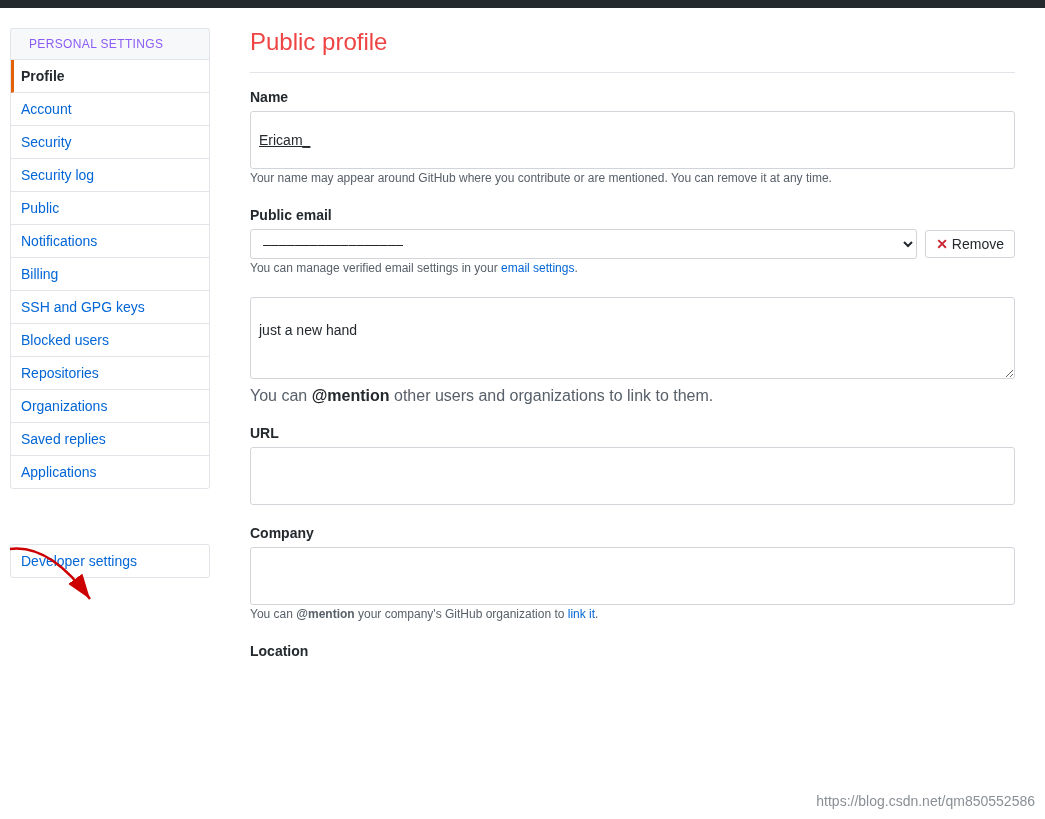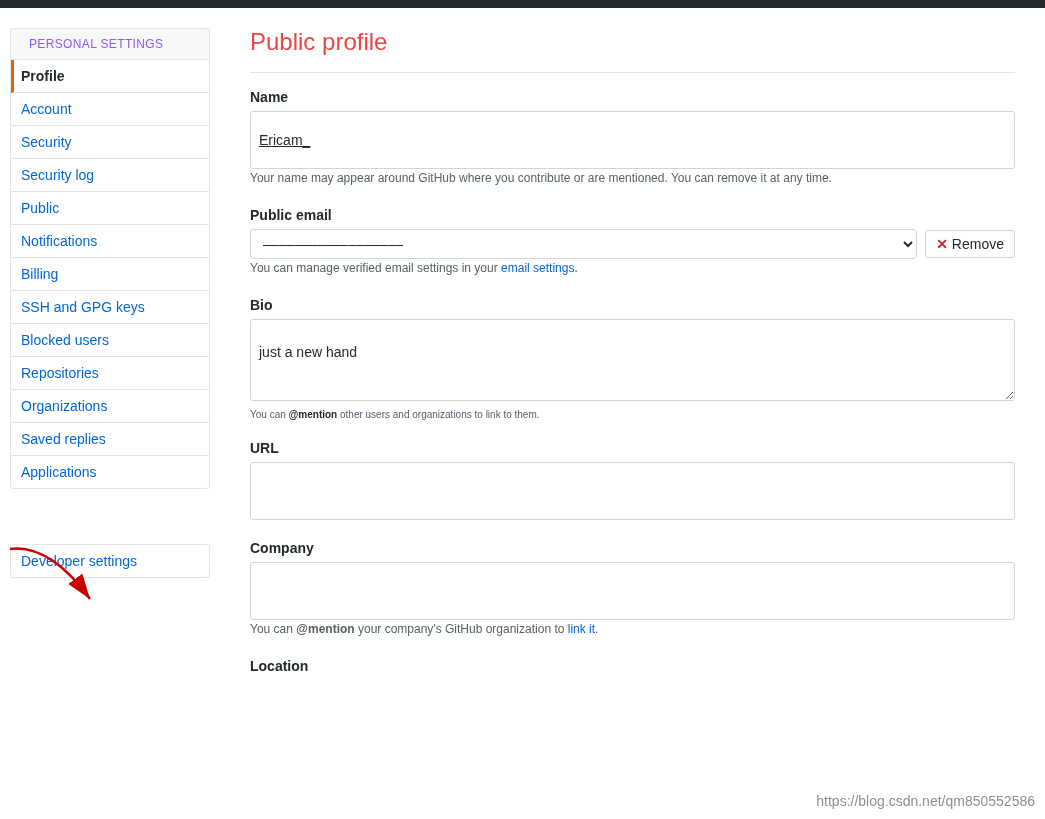--- a/index.html
+++ b/index.html
@@ -144,21 +144,21 @@
       padding: 24px 8px;
       font-size: 14px;
       border: 1px solid #d1d5da;
       border-radius: 3px;
       resize: vertical;
       min-height: 80px;
       font-family: inherit;
       color: #24292e;
     }
     .mention-hint {
-      font-size: 10px;
+      font-size: 16px;
       color: #586069;
       margin-top: 5px;
     }
     .mention-hint strong {
       font-weight: 600;
       color: #24292e;
     }
     .mention-link {
       color: #0366d6;
     }
@@ -238,21 +238,20 @@
           <span>Remove</span>
         </button>
       </div>
       <p class="form-hint">
         <span>You can manage verified email settings in your</span>
         <a href="#">email settings</a>.
       </p>
     </div>
 
     <div class="form-group">
-      <label class="form-label">Bio</label>
       <textarea class="bio-textarea" style="">just a new hand</textarea>
       <p class="mention-hint">
         <span>You can</span>
         <strong>@mention</strong>
         <span>other users and organizations to link to them.</span>
       </p>
     </div>
 
     <div class="form-group">
       <label class="form-label">URL</label>

